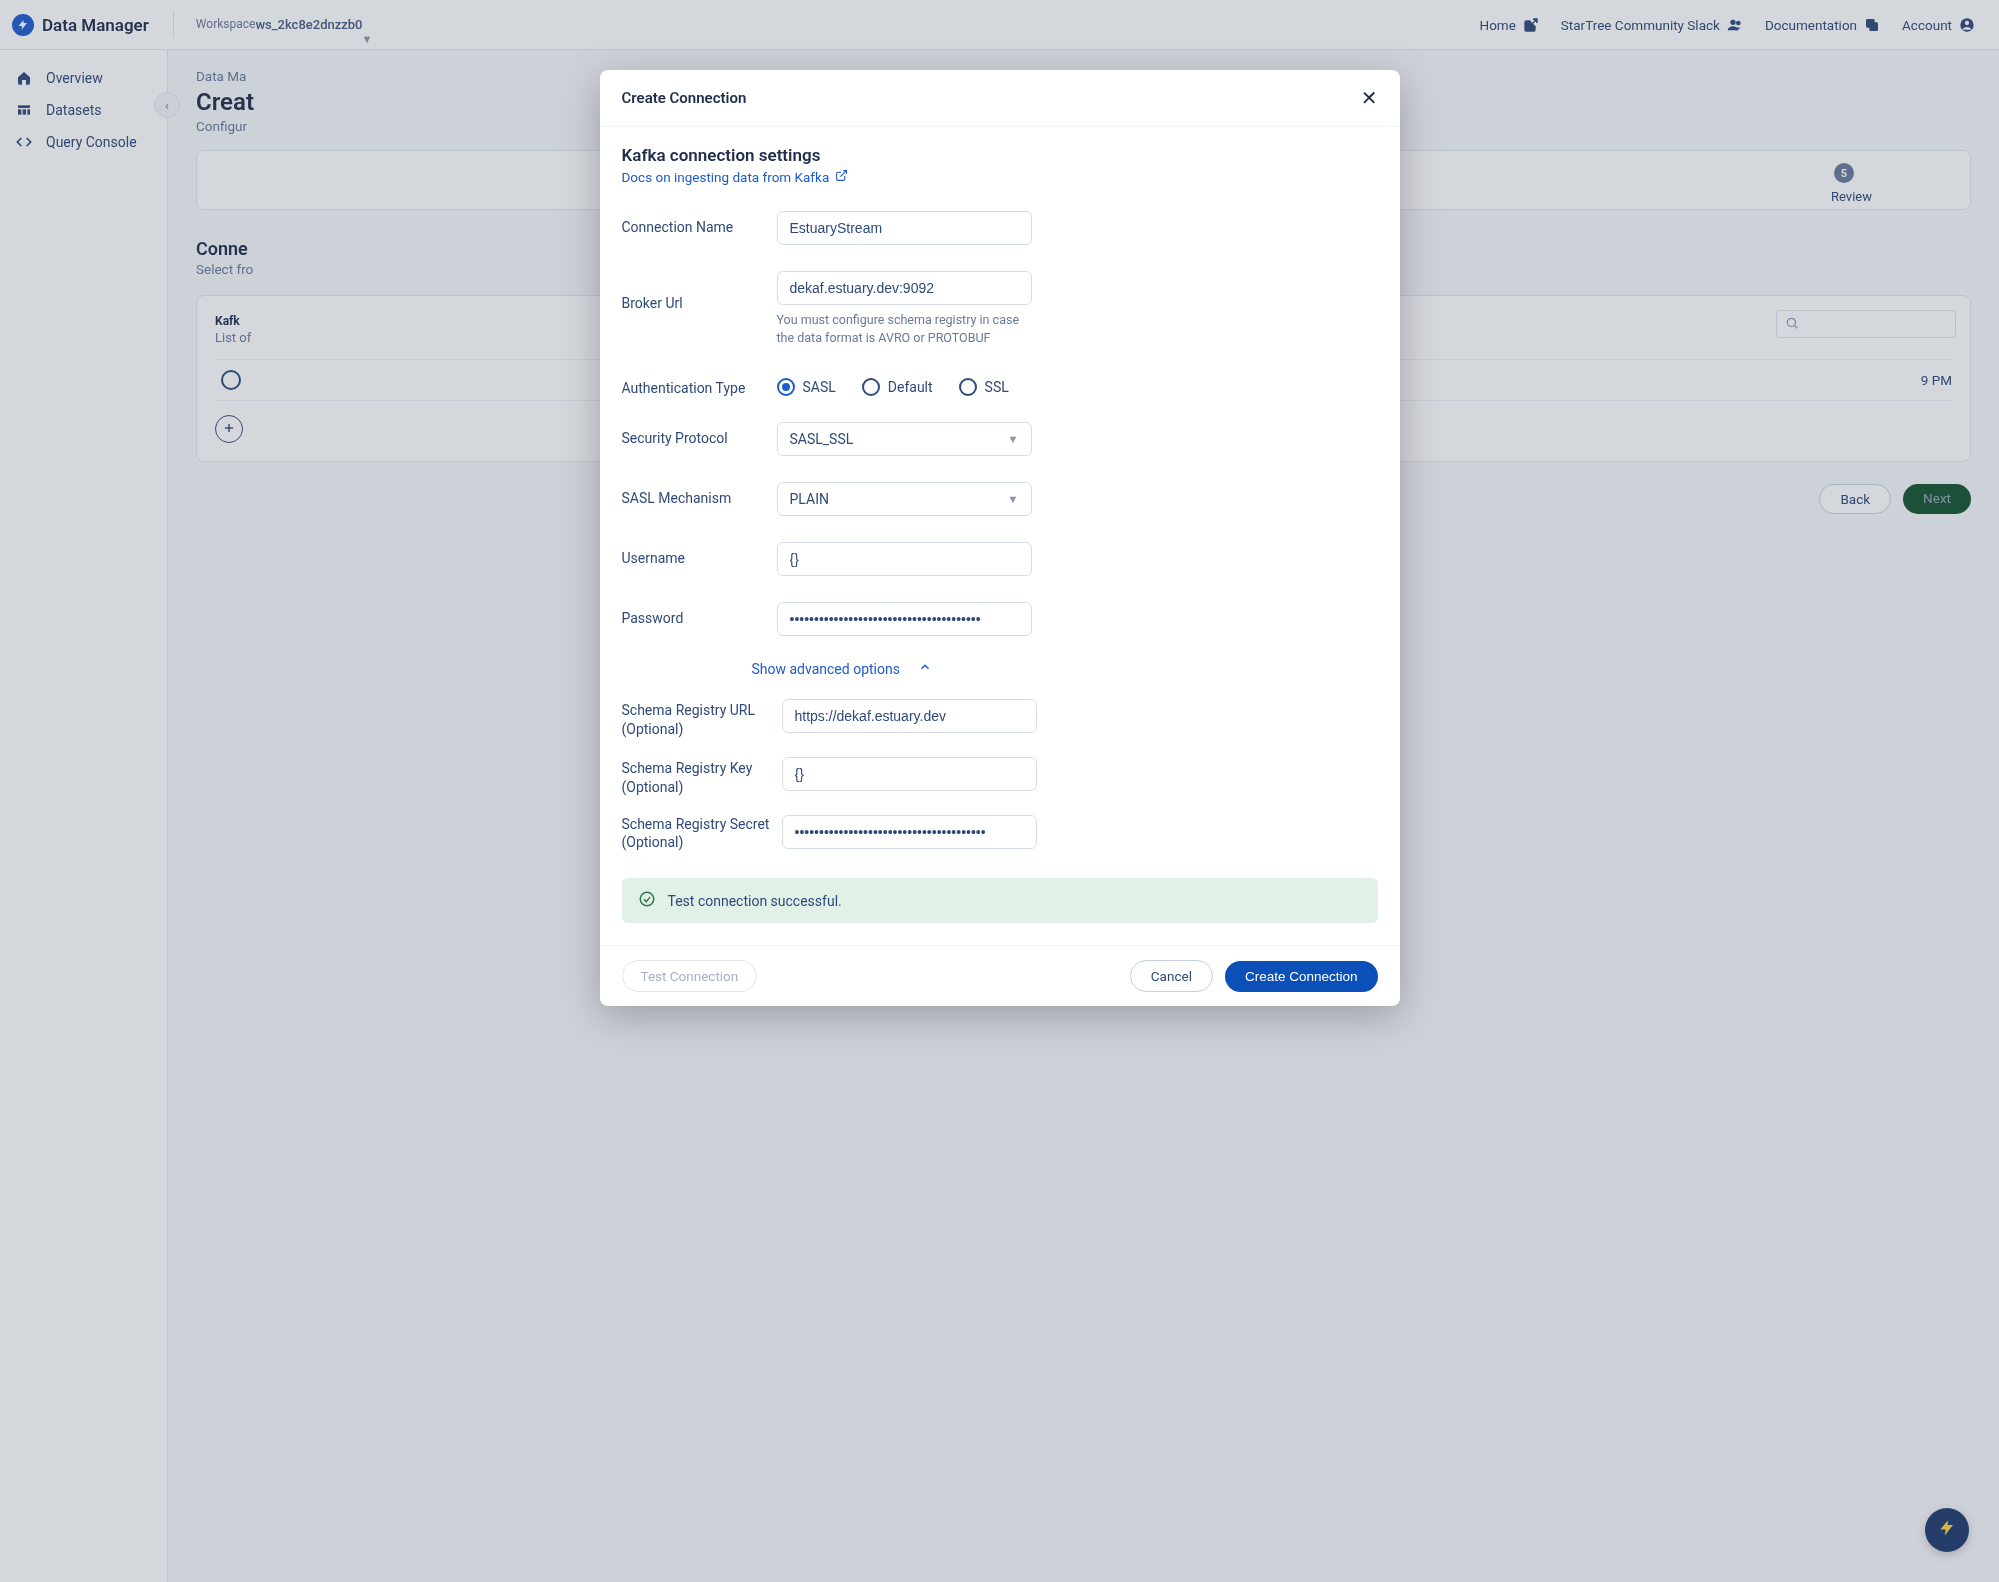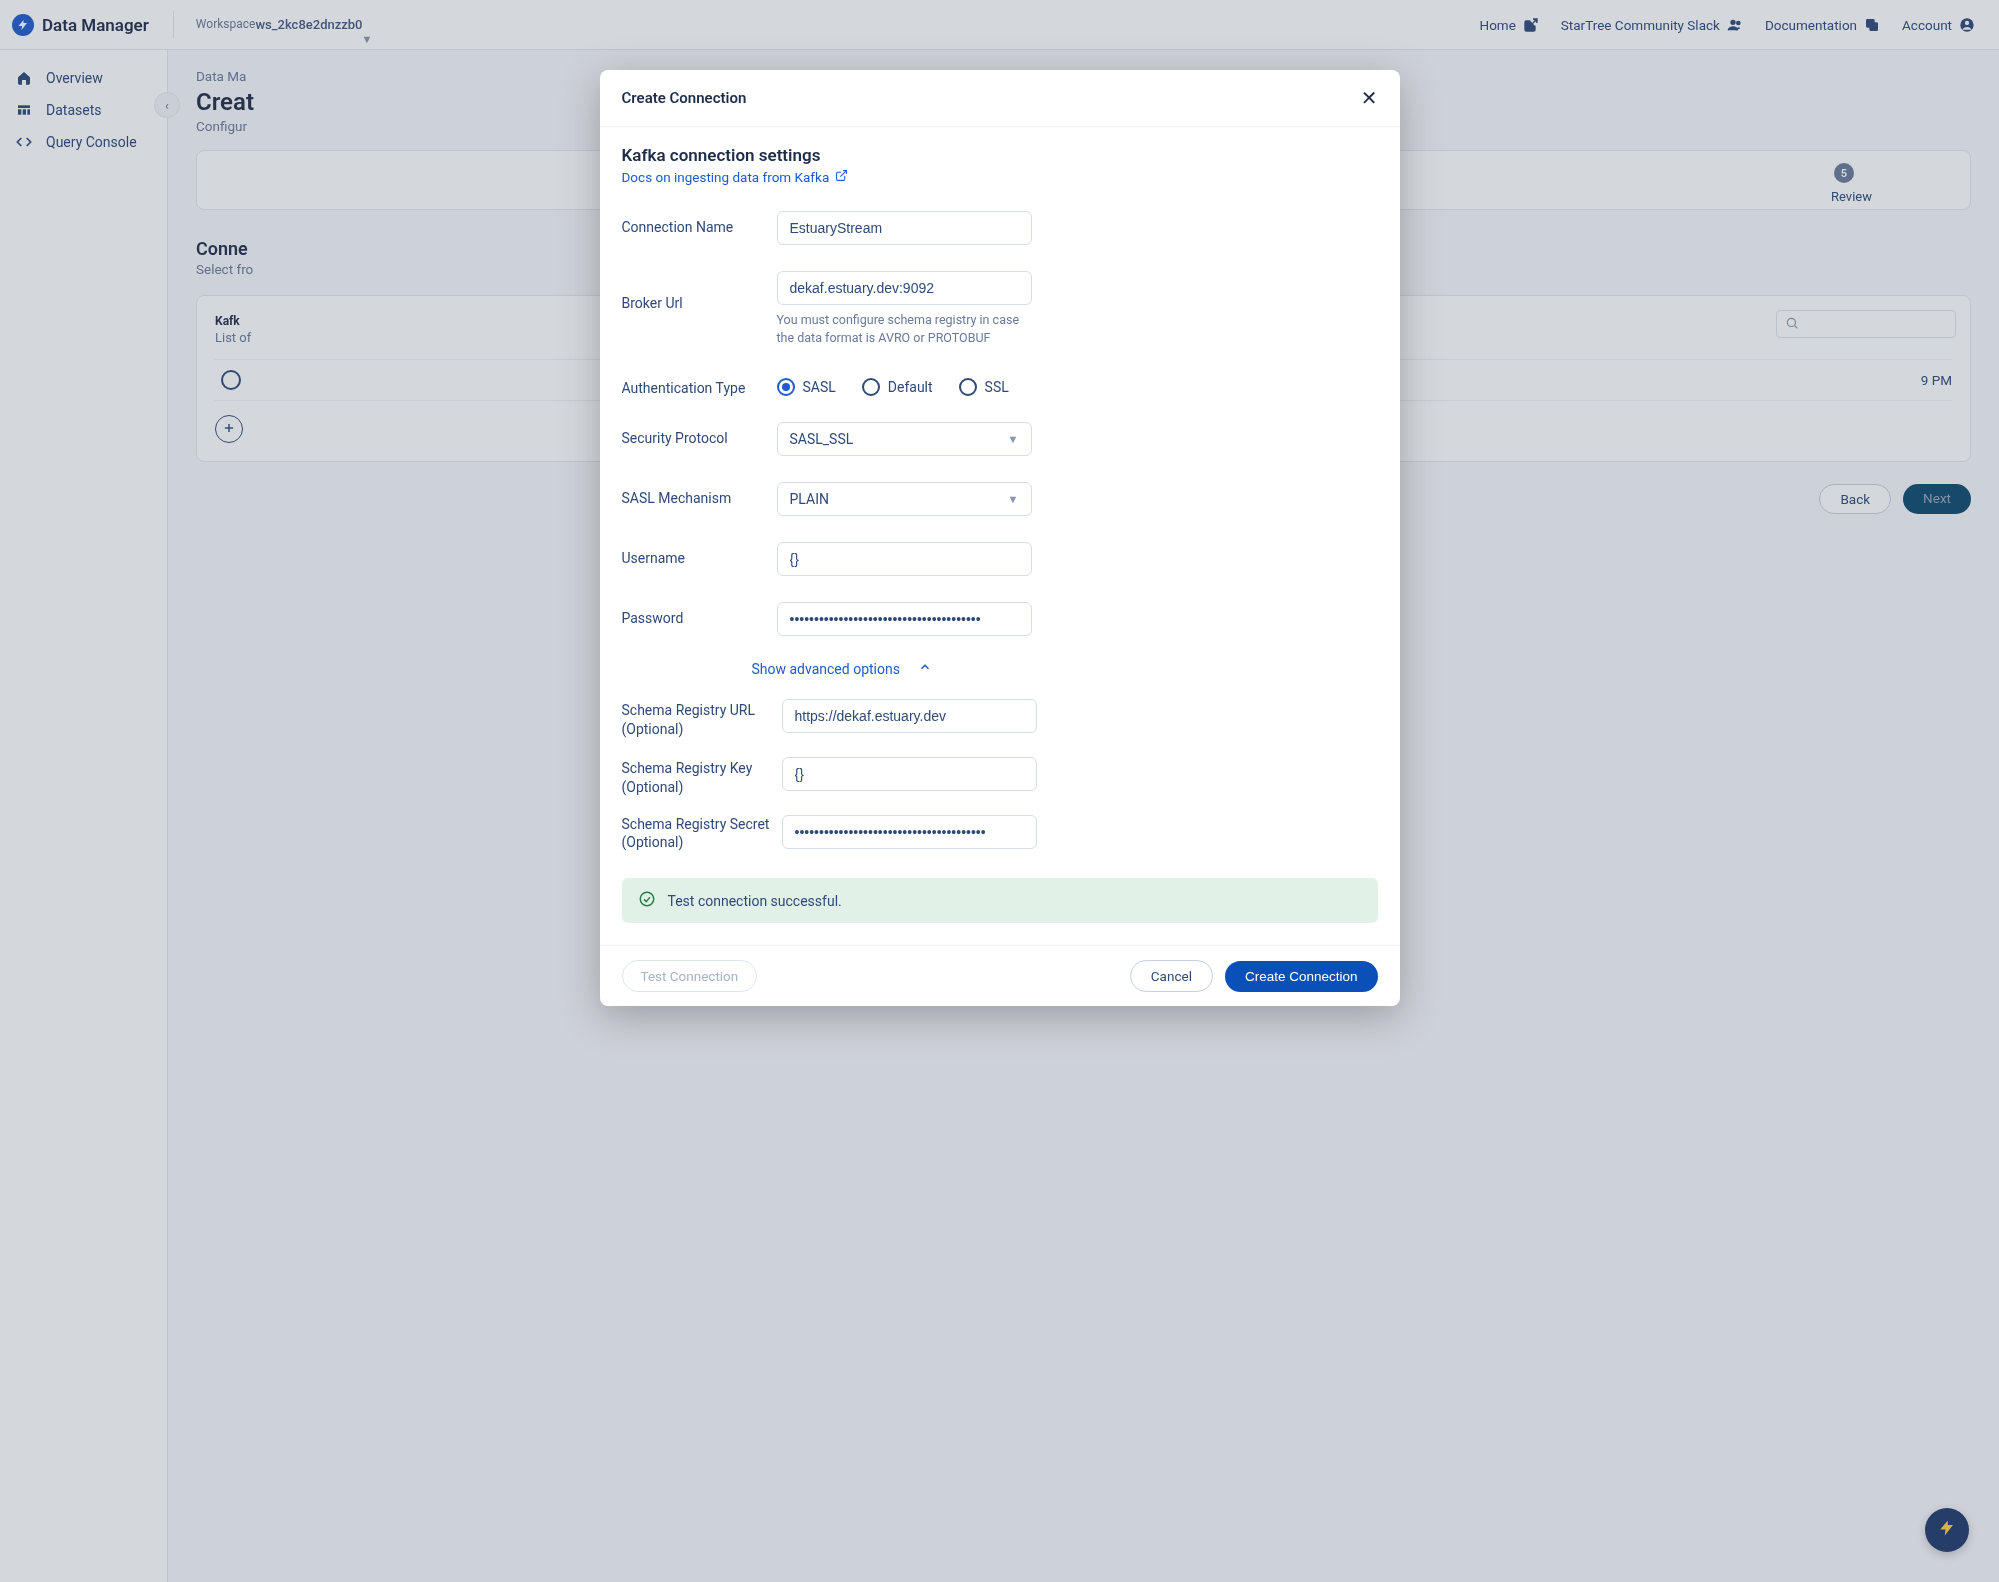--- a/index.html
+++ b/index.html
@@ -133,21 +133,21 @@
       color: #2f4a78; cursor: pointer;
     }
 
     .footer-nav { display: flex; justify-content: flex-end; gap: 12px; margin-top: 22px; }
     .btn-outline {
       border: 1px solid #c7d0e0; border-radius: 18px; padding: 6px 20px;
       background: #fff; color: #2f4a78; font-size: 13.5px; cursor: pointer;
     }
     .btn-disabled {
       border-radius: 18px; padding: 6px 20px;
-      background: #0c4a6e; color: #9aa6bc; font-size: 13.5px;
+      background: #14532d; color: #9aa6bc; font-size: 13.5px;
     }
 
     
     .fab {
       position: fixed; bottom: 30px; right: 30px;
       width: 44px; height: 44px; border-radius: 50%;
       background: #1f3a6b; color: #ffd23a;
       display: flex; align-items: center; justify-content: center;
       font-size: 18px; box-shadow: 0 3px 10px rgba(0,0,0,.2);
     }

